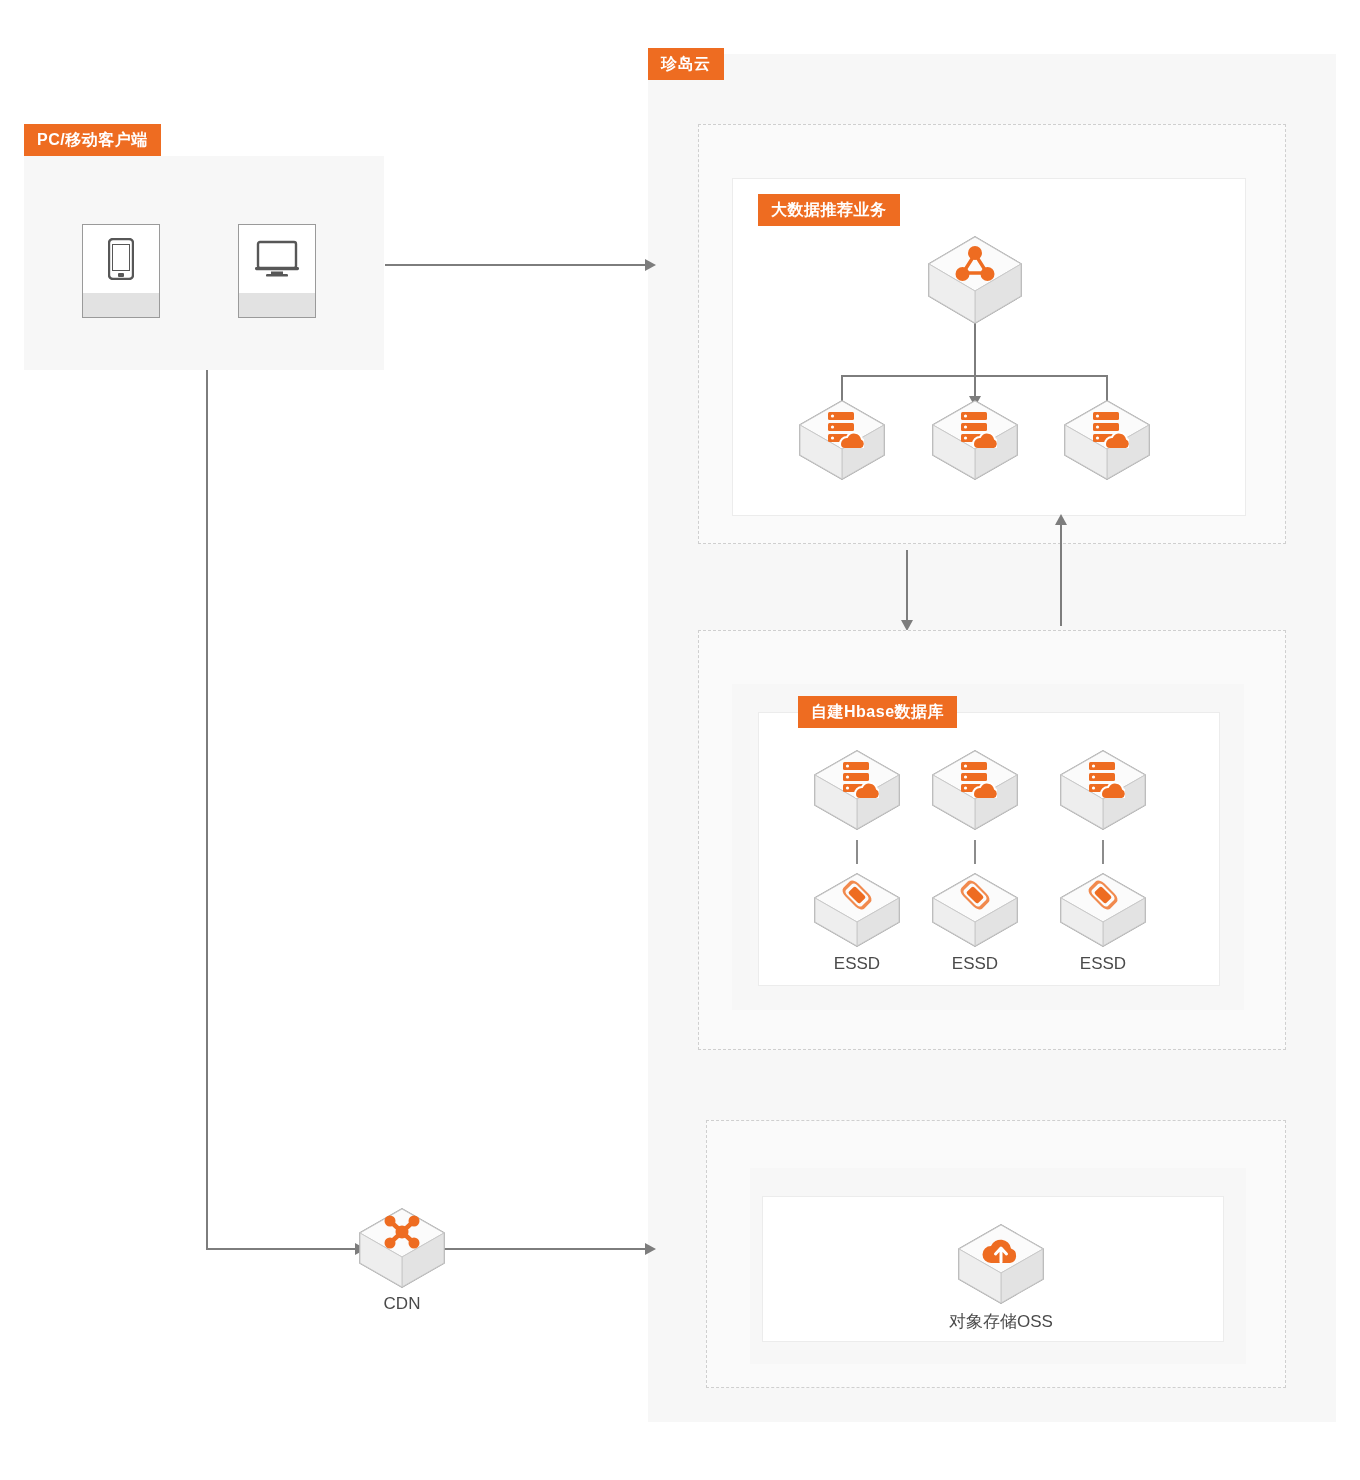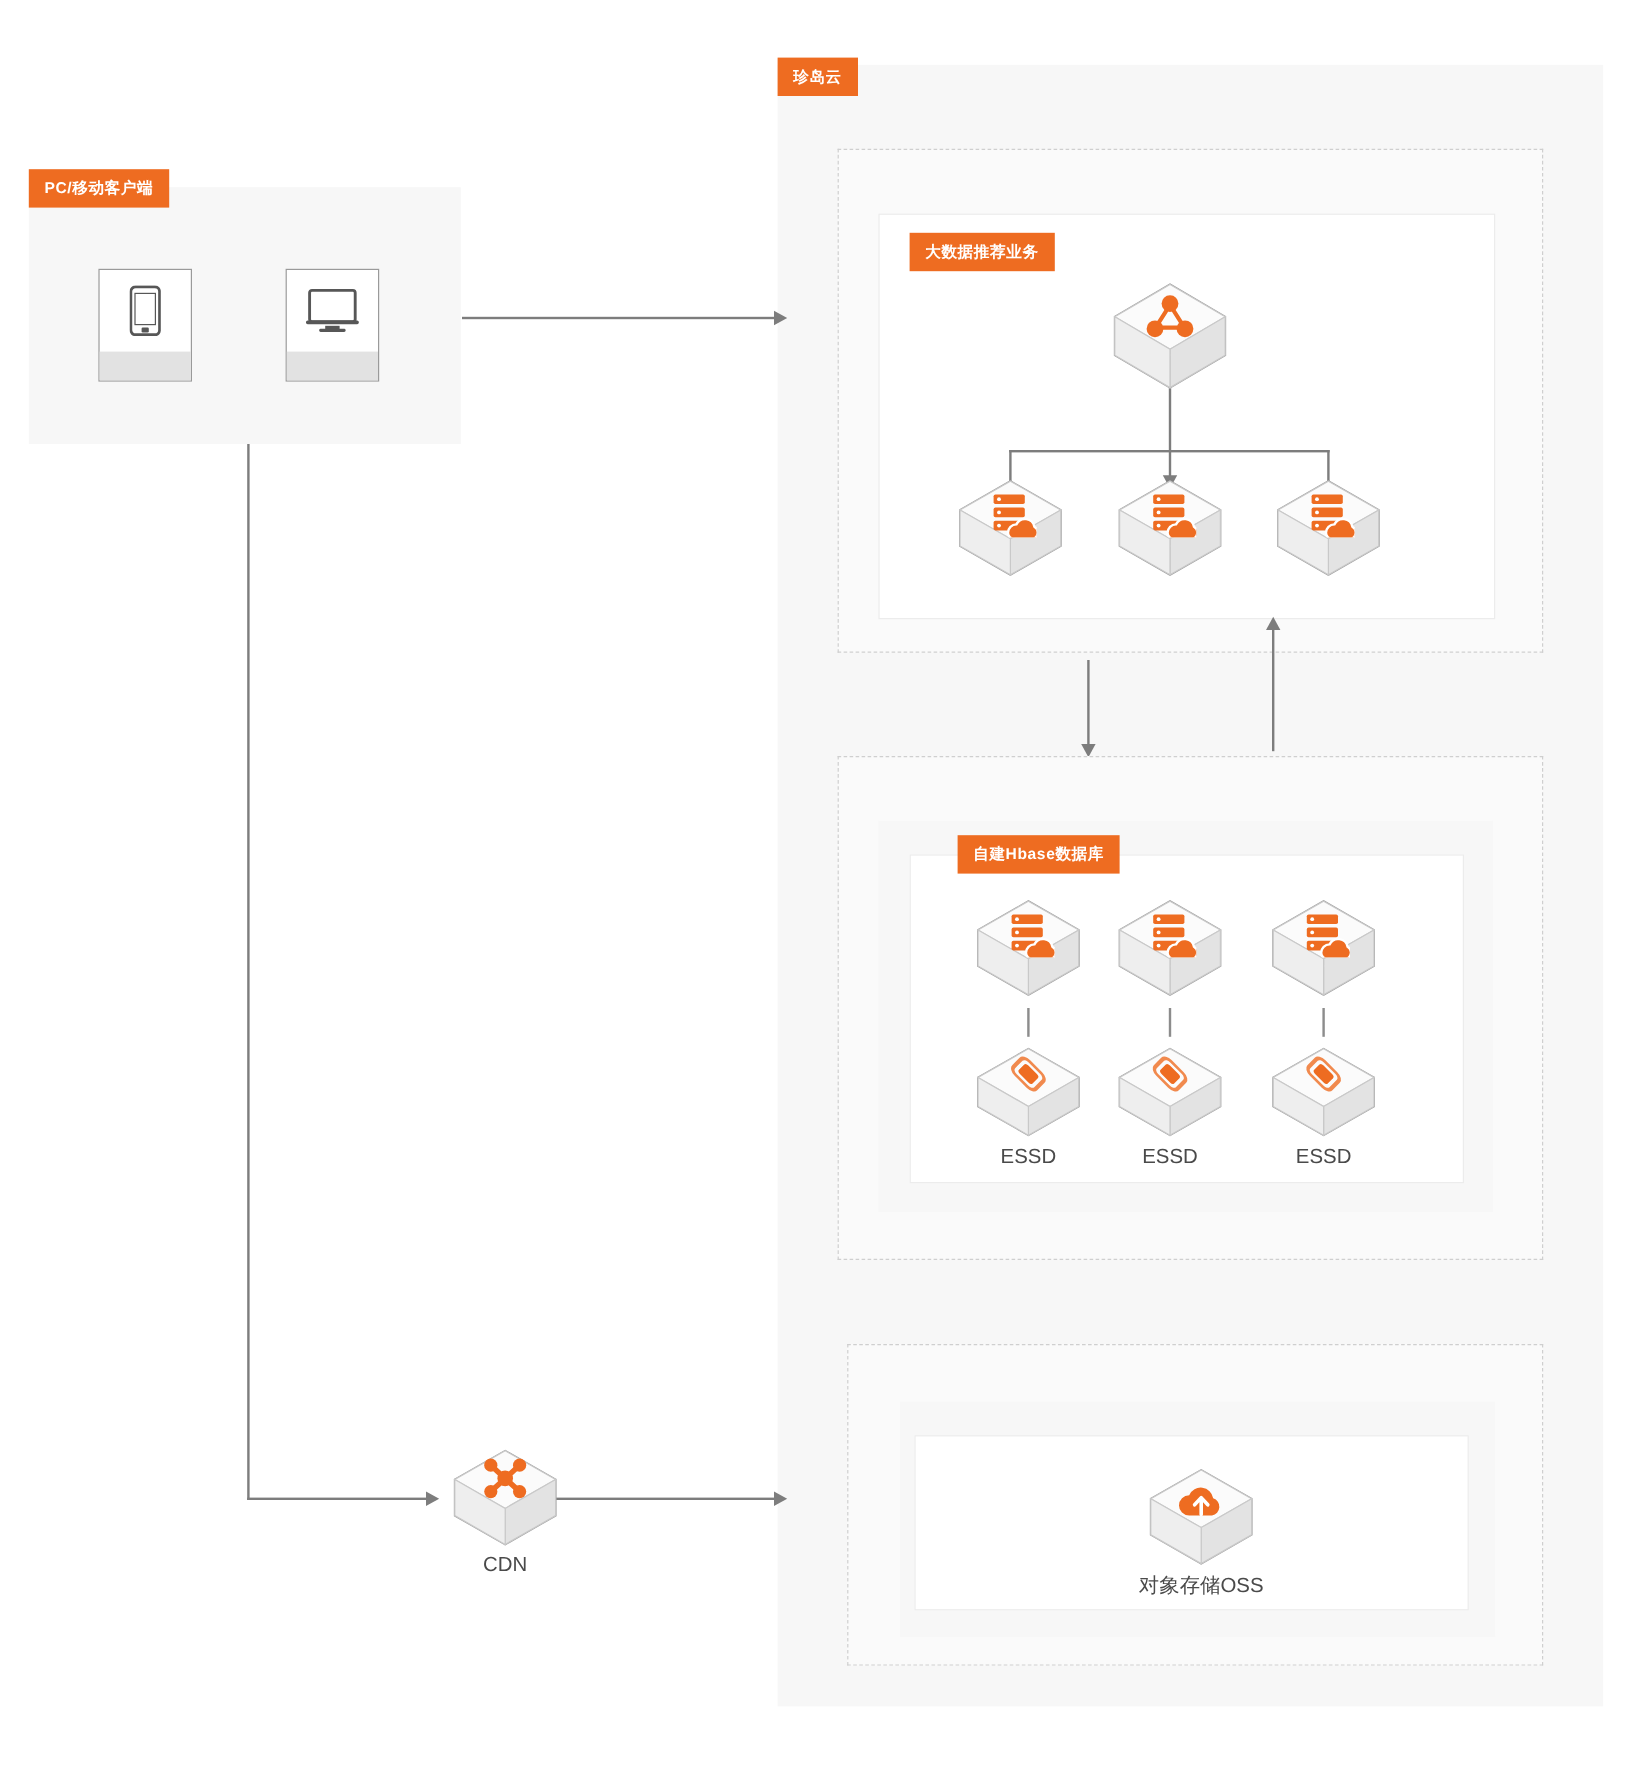--- a/index.html
+++ b/index.html
@@ -34,21 +34,21 @@
   .plain-box{
     position:absolute;
     background:#f7f7f7;
     border:1px solid #e6e6e6;
   }
   
   .tag{
     position:absolute;
     background:#ee6c21;
     color:#ffffff;
-    font-size:13px;
+    font-size:16px;
     font-weight:bold;
     line-height:32px;
     height:32px;
     padding:0 13px;
     white-space:nowrap;
     letter-spacing:.5px;
     z-index:6;
   }
   
   .device-card{
@@ -126,21 +126,21 @@
 </style>
 </head>
 <body>
 
 <div id="canvas">
 
   <div class="cloud-region"></div>
   <div class="tag" style="left:648px;top:48px;">珍岛云</div>
 
   <div class="plain-box" style="left:24px;top:156px;width:360px;height:214px;background:#f7f7f7;border:none;"></div>
-  <div class="tag" style="left:24px;top:141px;text-align:center;">PC/移动客户端</div>
+  <div class="tag" style="left:24px;top:124px;text-align:center;">PC/移动客户端</div>
 
   <div class="device-card" style="left:82px;top:224px;width:78px;height:94px;">
     <div class="glyph">
       <svg width="26" height="42" viewBox="0 0 26 42">
         <rect x="1" y="1" width="24" height="40" rx="4" ry="4" fill="none" stroke="#575757" stroke-width="2.4"></rect>
         <rect x="4.5" y="6.5" width="17" height="26" fill="#ffffff" stroke="#575757" stroke-width="1"></rect>
         <rect x="10" y="35" width="6" height="4" rx="1" fill="#575757"></rect>
       </svg>
     </div>
     <div class="strip"></div>
@@ -415,21 +415,21 @@
     </div>
     <div class="sym" style="top:8px;height:38px;">
       <svg width="42" height="34" viewBox="0 0 42 34">
         <path d="M11 31 a8.5 8.5 0 0 1 0-17 a10.5 10.5 0 0 1 20 2.5 a7.5 7.5 0 0 1 -1 14.5 z" fill="#ee6c21"></path>
         <path d="M21 30 L21 17 M15.5 22 L21 16 L26.5 22" stroke="#ffffff" stroke-width="3" fill="none" stroke-linecap="round" stroke-linejoin="round"></path>
       </svg>
     </div>
     <div class="cap">对象存储OSS</div>
   </div>
 
-  <div class="node small" style="left:375px;top:1206px;">
+  <div class="node small" style="left:356px;top:1206px;">
     <div class="cube">
       <svg viewBox="0 0 92 84" preserveAspectRatio="none">
         <polygon points="46,3 88,27 88,57 46,81 4,57 4,27" fill="#f2f2f2" stroke="#9e9e9e" stroke-width="1.6"></polygon>
         <polygon points="46,3 88,27 46,51 4,27" fill="#fbfbfb" stroke="#c9c9c9" stroke-width="1"></polygon>
         <polygon points="46,51 88,27 88,57 46,81" fill="#e3e3e3" stroke="#c9c9c9" stroke-width="1"></polygon>
         <polygon points="4,27 46,51 46,81 4,57" fill="#eeeeee" stroke="#c9c9c9" stroke-width="1"></polygon>
       </svg>
     </div>
     <div class="sym" style="top:6px;height:40px;">
       <svg width="44" height="40" viewBox="0 0 44 40">

